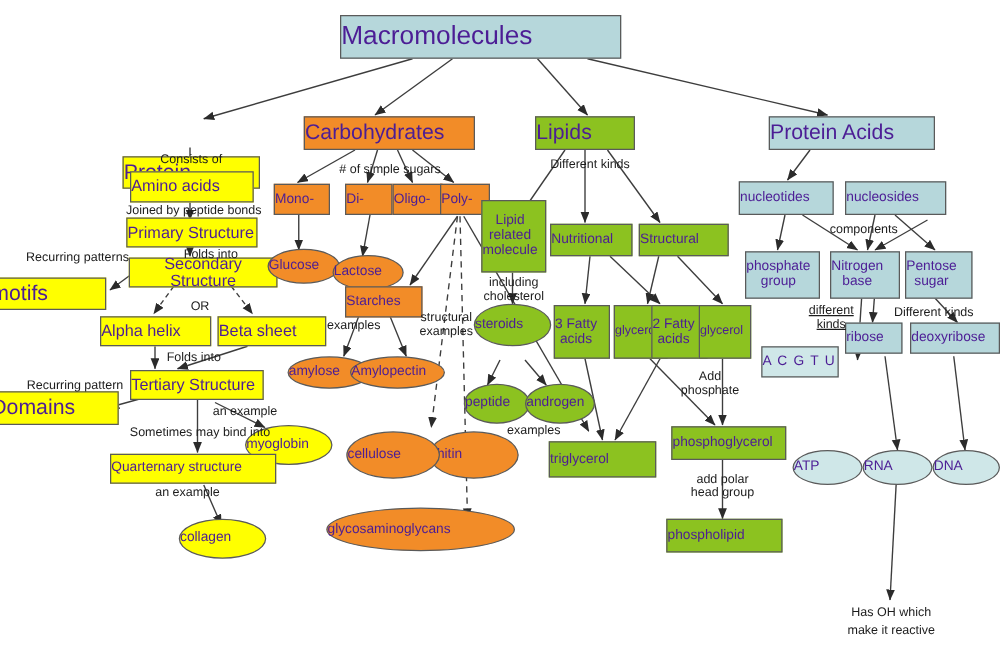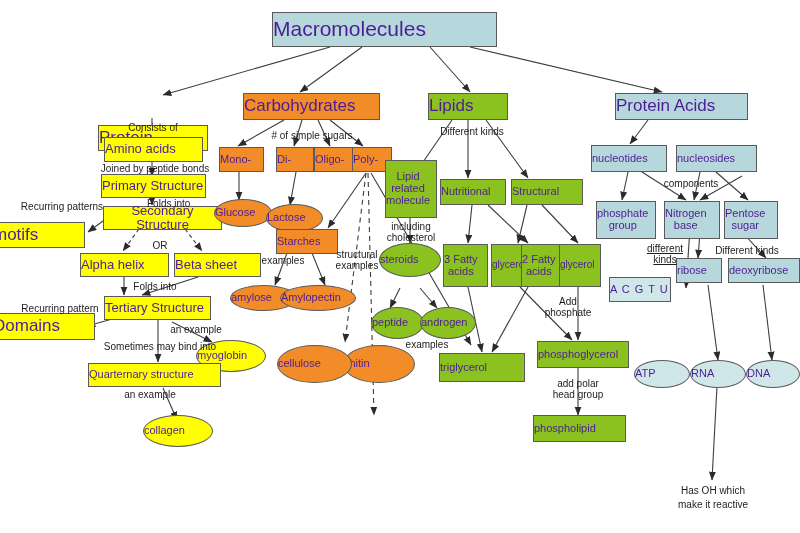--- a/index.html
+++ b/index.html
@@ -233,20 +233,23 @@
   <div class="node ellipse c-orange sm" style="left:280px;top:285px;width:76px;height:26px;">
     <span>Amylopectin</span>
   </div>
 
   <div class="node ellipse c-orange sm" style="left:343px;top:345px;width:72px;height:38px;">
     <span>chitin</span>
   </div>
   <div class="node ellipse c-orange sm" style="left:277px;top:345px;width:75px;height:38px;">
     <span>cellulose</span>
   </div>
+  <div class="node ellipse c-orange sm" style="left:261px;top:406px;width:151px;height:35px;">
+    <span>glycosaminoglycans</span>
+  </div>
 
   <div class="node rect c-green hdr" style="left:428px;top:93px;width:80px;height:27px;">
     <span>Lipids</span>
   </div>
   <div class="label xs" style="left:431px;top:126px;width:82px;">Different kinds</div>
 
   <div class="node rect c-green sm" style="left:385px;top:160px;width:52px;height:58px;white-space:pre;">
     <span>Lipid
 related
 molecule</span>

